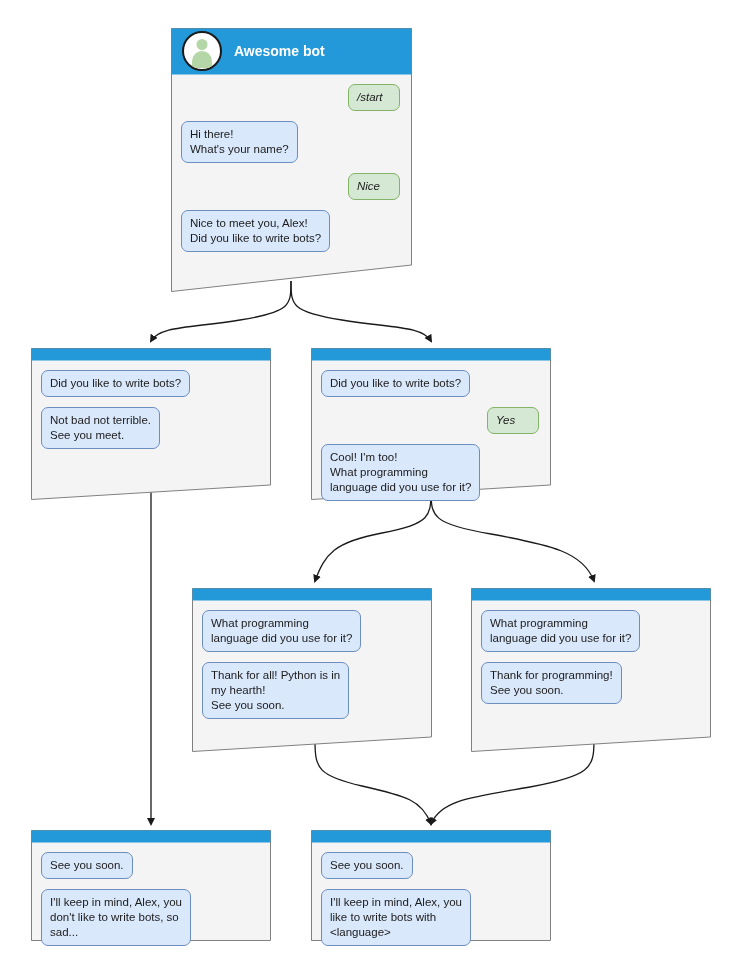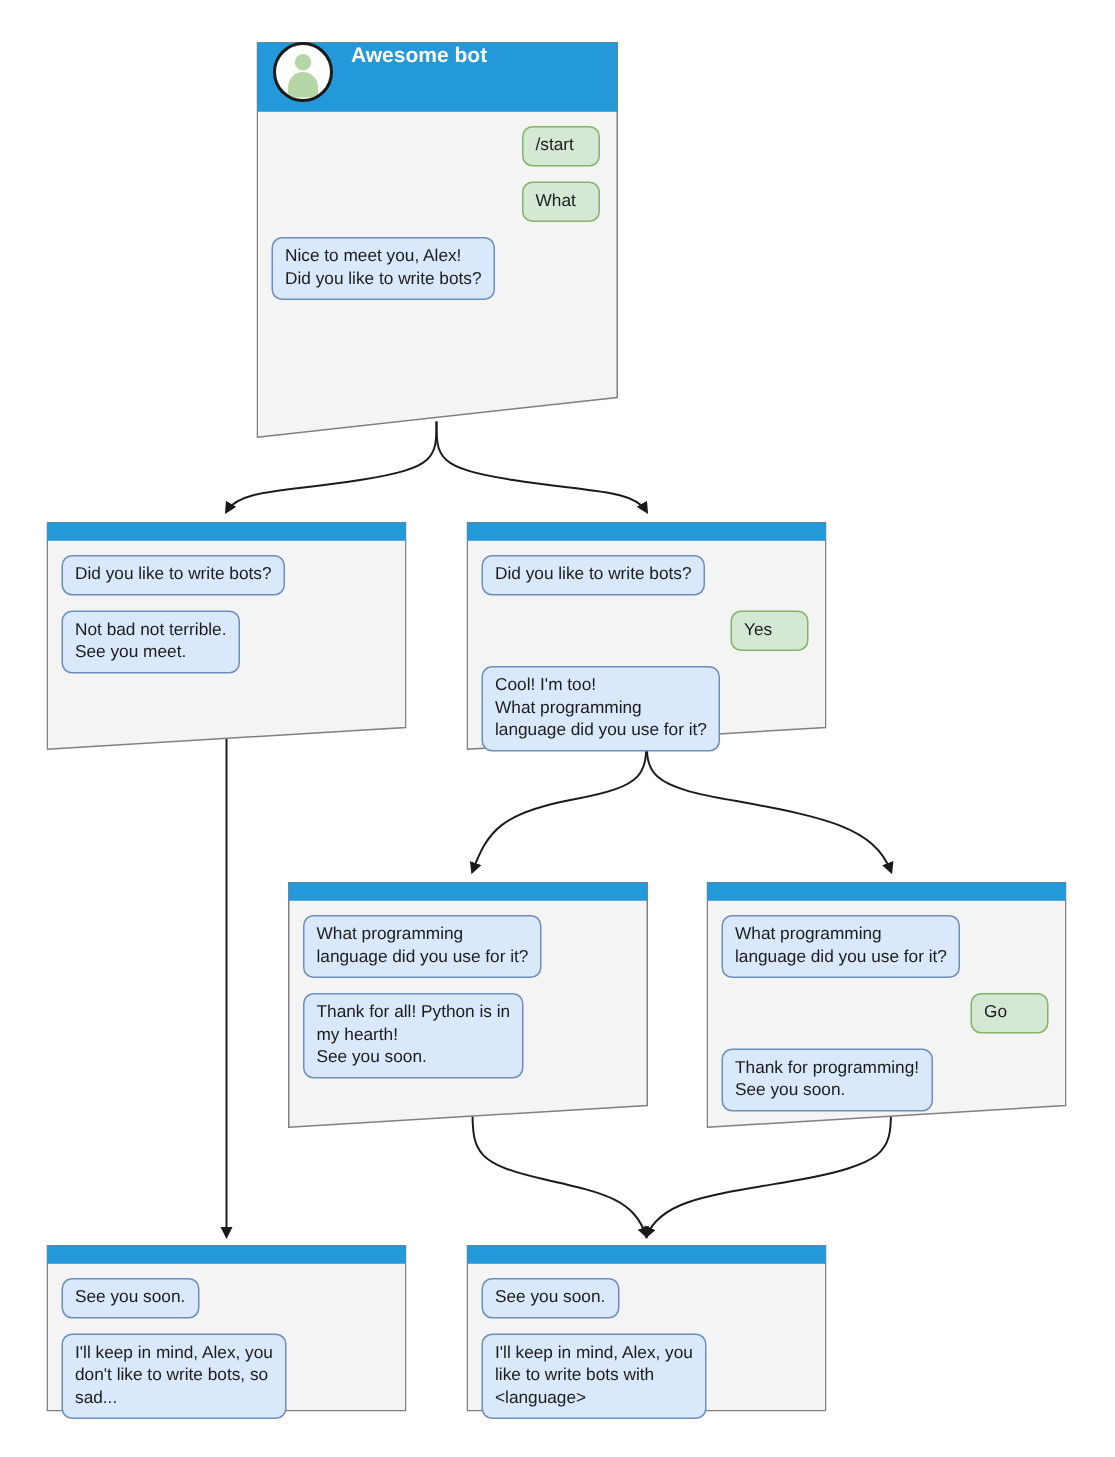--- a/index.html
+++ b/index.html
@@ -47,21 +47,21 @@
     box-sizing: border-box;
   }
   .node-header {
     position: relative;
     height: 12px;
     box-sizing: border-box;
   }
   .node-header.with-title {
     height: 46px;
     display: flex;
-    align-items: flex-start;
+    align-items: center;
     padding-left: 11px;
   }
   .avatar {
     width: 36px;
     height: 36px;
     border-radius: 50%;
     background: #ffffff;
     border: 2px solid #1a1a1a;
     position: relative;
     flex: 0 0 auto;
@@ -109,21 +109,21 @@
     border-radius: 7px;
     box-sizing: border-box;
     white-space: pre-line;
     text-align: left;
   }
   .row {
     display: flex;
     margin-bottom: 10px;
   }
   .row.left { justify-content: flex-start; }
-  .row.right { justify-content: flex-end; }
+  .row.right { justify-content: flex-end; font-style: italic; }
   .bubble.bot {
     background: #dae8fc;
     border: 1px solid #6c8ebf;
   }
   .bubble.user {
     background: #d5e8d4;
     border: 1px solid #82b366;
     text-align: left;
     min-width: 52px;
   }
@@ -166,22 +166,26 @@
         <div class="avatar">
           <div class="head"></div>
           <div class="body"></div>
         </div>
         <div class="bot-title">Awesome bot</div>
       </div>
       <div class="node-body">
         <div class="row right">
           <div class="bubble user">/start</div>
         </div>
+        <div class="row left">
+          <div class="bubble bot">Hi there!
+What's your name?</div>
+        </div>
         <div class="row right">
-          <div class="bubble user">What</div>
+          <div class="bubble user">Nice</div>
         </div>
         <div class="row left">
           <div class="bubble bot">Nice to meet you, Alex!
 Did you like to write bots?</div>
         </div>
       </div>
     </div>
   </div>
 
   <div class="node" style="left:31px; top:348px; width:240px; height:152px;">
@@ -252,23 +256,20 @@
       <path d="M0.5,0.5 L239.5,0.5 L239.5,149 L0.5,163.5 Z" fill="#f4f4f4" stroke="#808080" stroke-width="1"></path>
       <path d="M0.5,0.5 L239.5,0.5 L239.5,12.5 L0.5,12.5 Z" fill="#2399da" stroke="none"></path>
     </svg>
     <div class="node-inner">
       <div class="node-header"></div>
       <div class="node-body">
         <div class="row left">
           <div class="bubble bot">What programming
 language did you use for it?</div>
         </div>
-        <div class="row right">
-          <div class="bubble user">Go</div>
-        </div>
         <div class="row left">
           <div class="bubble bot">Thank for programming!
 See you soon.</div>
         </div>
       </div>
     </div>
   </div>
 
   <div class="node" style="left:31px; top:830px; width:240px; height:111px;">
     <svg class="node-shape" viewBox="0 0 240 111" preserveAspectRatio="none">

